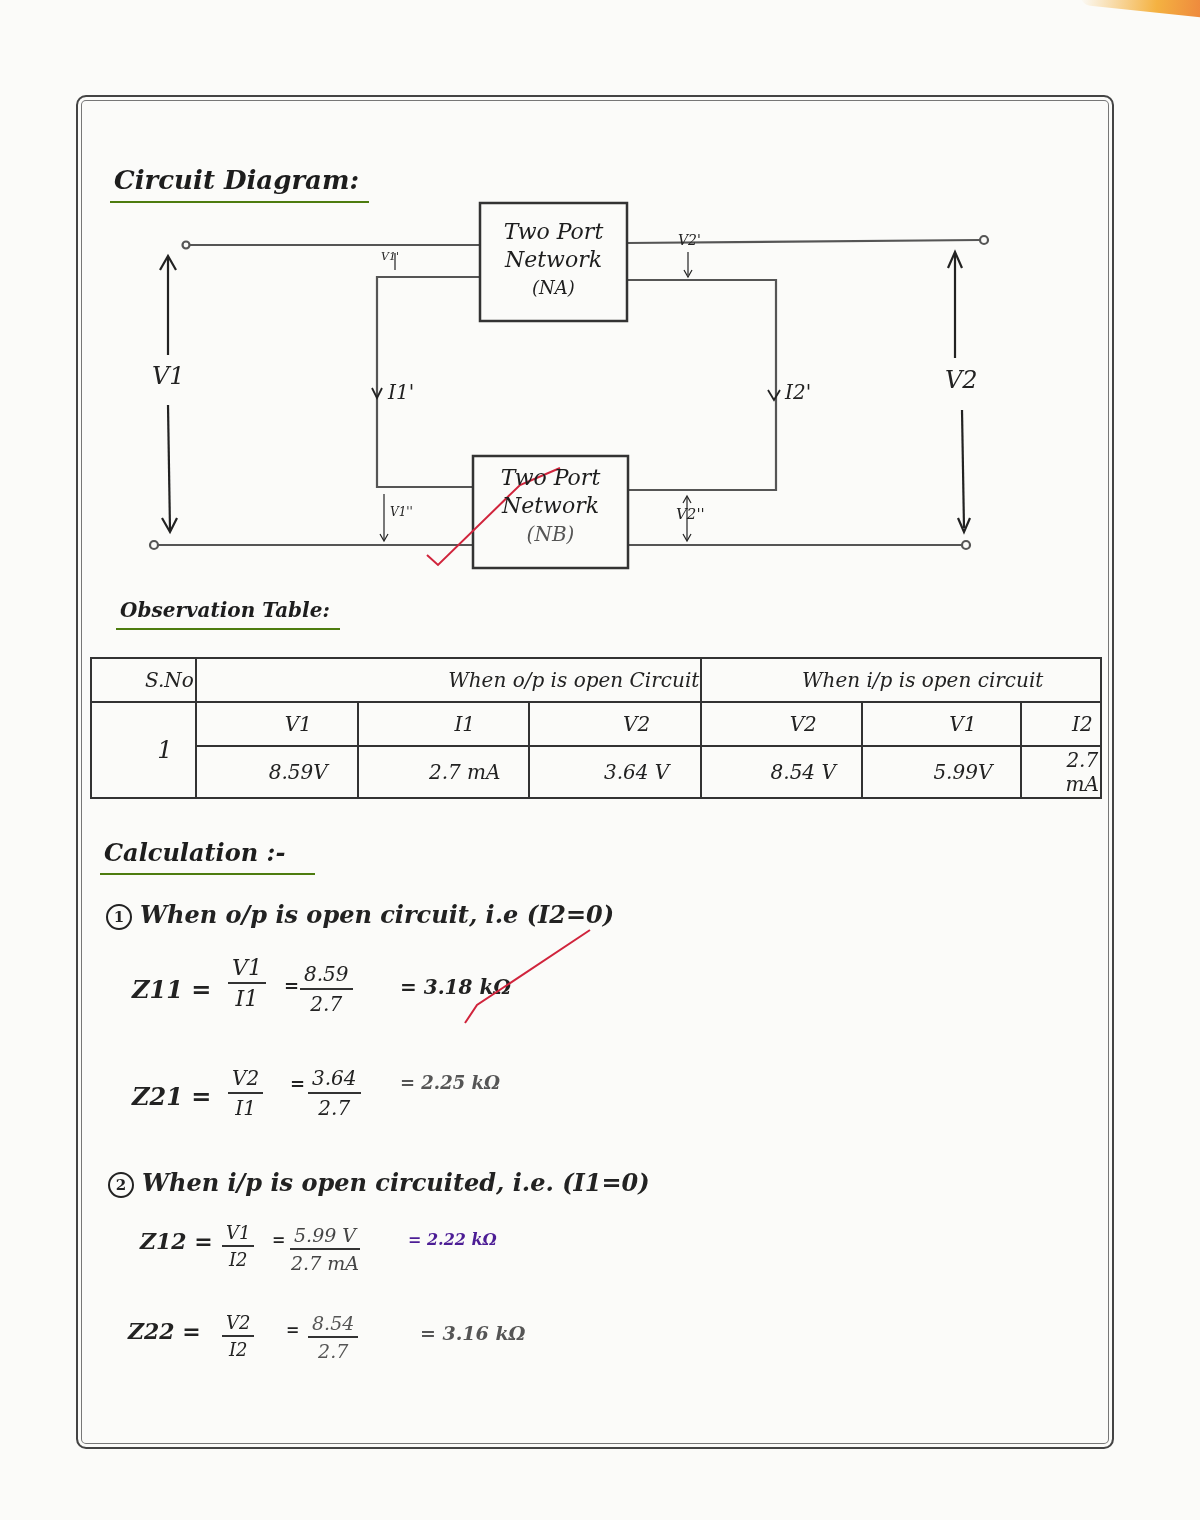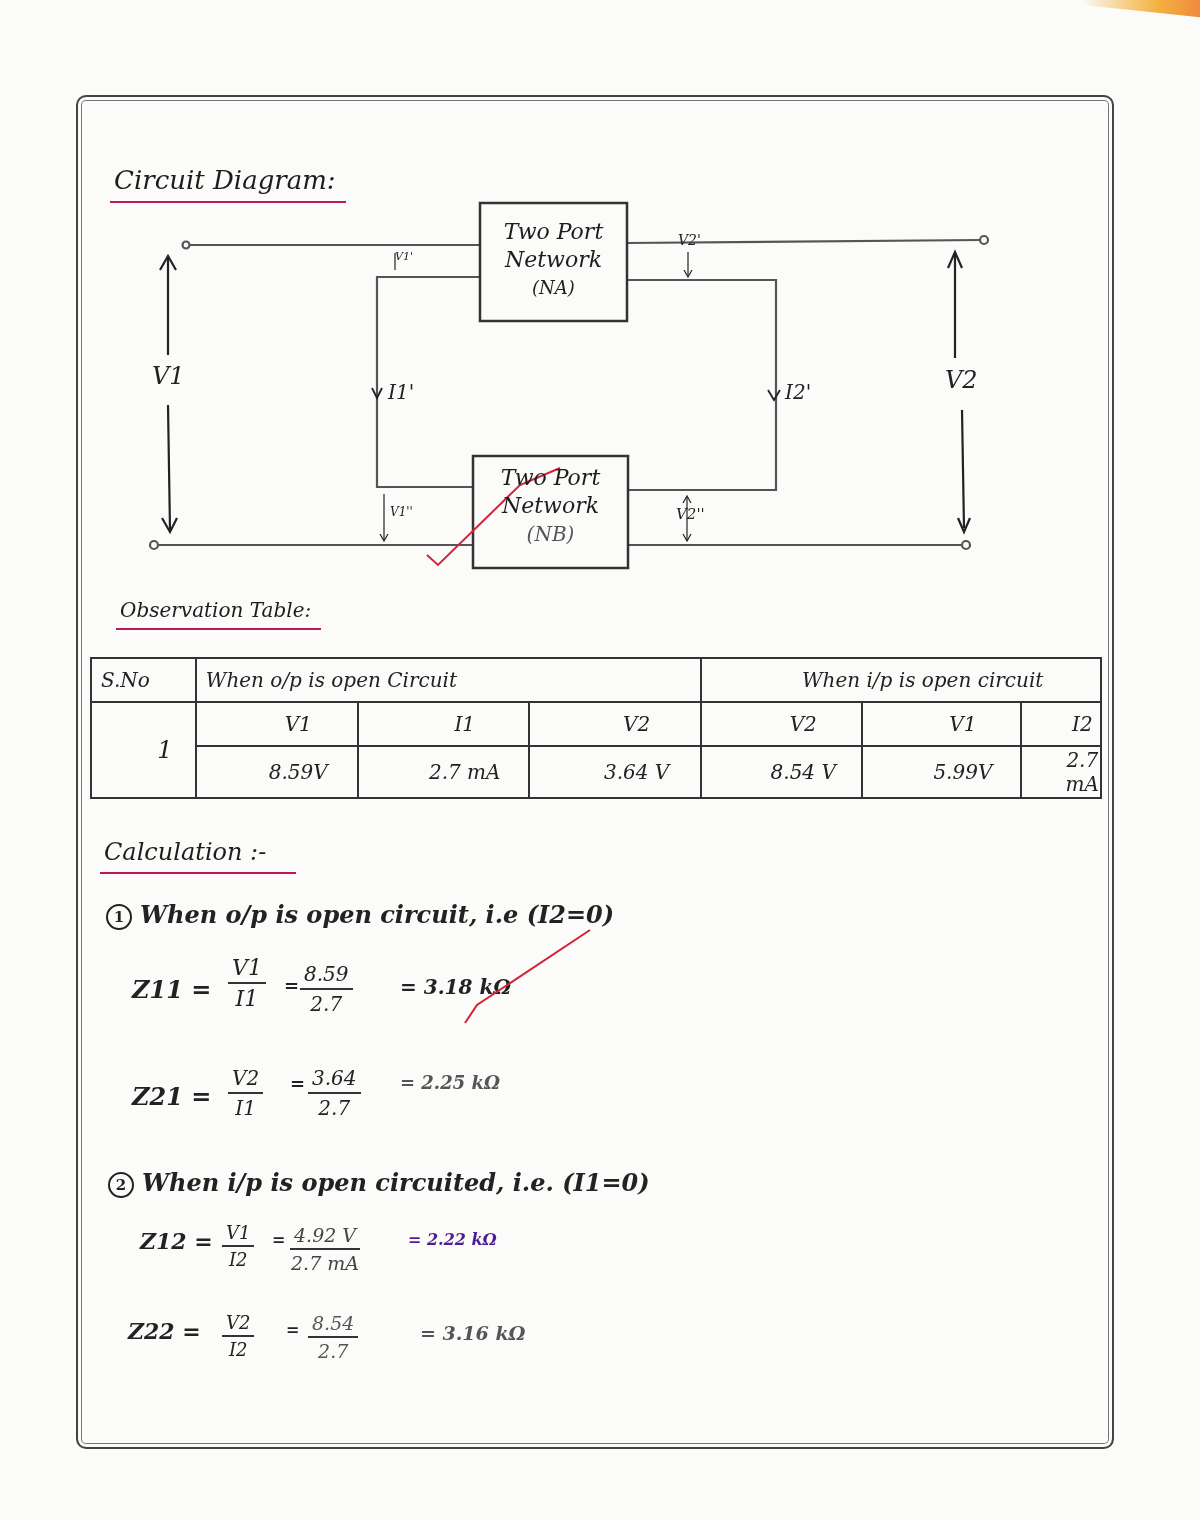--- a/index.html
+++ b/index.html
@@ -13,39 +13,39 @@
     position: absolute; right: -20px; top: -10px; width: 140px; height: 22px;
     background: linear-gradient(90deg, rgba(255,200,60,0) 0%, #f3a521 55%, #e9621a 100%);
     transform: rotate(6deg); border-radius: 12px; opacity: .85;
   }
   .frame {
     position: absolute; left: 76px; top: 95px; width: 1034px; height: 1350px;
     border: 2px solid #444; border-radius: 10px;
     box-shadow: inset 0 0 0 3px #fbfbf9, inset 0 0 0 4px #777;
   }
   .heading {
-    position: absolute; font-size: 26px; font-style: italic; font-weight: normal;
+    position: absolute; font-size: 26px; font-style: italic; font-weight: bold;
     font-family: "DejaVu Serif", serif;
-    border-bottom: 2px solid #be185d; padding: 0 10px 6px 4px;
+    border-bottom: 2px solid #4d7c0f; padding: 0 10px 6px 4px;
   }
   svg.diagram { position: absolute; left: 0; top: 0; }
   .lbl { position: absolute; font-family: "DejaVu Serif", serif; font-style: italic; color: #222; }
   .box-text {
     position: absolute; text-align: center; font-style: italic; font-size: 22px;
     line-height: 28px; font-family: "DejaVu Serif", serif;
   }
   table.obs {
     position: absolute; left: 90px; top: 657px; width: 1012px;
     border-collapse: collapse; font-family: "DejaVu Serif", serif; font-style: italic;
     font-size: 20px;
   }
   table.obs td {
     border: 2px solid #333; height: 40px; text-align: center; color: #222; padding-left: 44px;
   }
-  table.obs td.left { text-align: left; padding-left: 9px; }
+  table.obs td.left { text-align: right; padding-left: 9px; }
   .calc { position: absolute; font-family: "DejaVu Serif", serif; font-style: italic; font-size: 24px; color: #222; font-weight: bold; }
   .frac { position: absolute; text-align: center; font-family: "DejaVu Serif", serif; font-style: italic; color: #222; }
   .frac .num { display: block; border-bottom: 2px solid #333; padding: 0 4px 2px; }
   .frac .den { display: block; padding-top: 2px; }
   .circled {
     display: inline-block; width: 22px; height: 22px; border: 2px solid #222; border-radius: 50%;
     font-size: 15px; line-height: 22px; text-align: center; font-style: normal; margin-right: 8px;
     vertical-align: middle;
   }
   .check { position: absolute; }
@@ -121,21 +121,21 @@
 <div class="box-text" style="left:473px; top:464px; width:155px;">
   <div>Two Port</div>
   <div>Network</div>
   <div style="font-size:20px; color:#555;">(NB)</div>
 </div>
 
 <div class="lbl" style="left:152px; top:362px; font-size:24px;">V1</div>
 <div class="lbl" style="left:945px; top:366px; font-size:24px;">V2</div>
 <div class="lbl" style="left:388px; top:380px; font-size:20px;">I1'</div>
 <div class="lbl" style="left:785px; top:380px; font-size:20px;">I2'</div>
-<div class="lbl" style="left:395px; top:250px; font-size:11px;">V1'</div>
+<div class="lbl" style="left:381px; top:250px; font-size:11px;">V1'</div>
 <div class="lbl" style="left:678px; top:232px; font-size:14px;">V2'</div>
 <div class="lbl" style="left:390px; top:505px; font-size:12px;">V1''</div>
 <div class="lbl" style="left:676px; top:505px; font-size:15px;">V2''</div>
 
 <div class="heading" style="left:116px; top:598px; font-size:20px;">Observation Table:</div>
 
 <table class="obs">
   <tbody>
       <tr>
     <td style="width:112px;" class="left">S.No</td>
@@ -199,21 +199,21 @@
   <span class="circled">2</span><span>When i/p is open circuited, i.e. (I1=0)</span>
 </div>
 
 <div class="calc" style="left:140px; top:1228px; font-size:22px;">Z12 =</div>
 <div class="frac" style="left:222px; top:1222px; font-size:18px;">
   <span class="num">V1</span>
   <span class="den">I2</span>
 </div>
 <div class="calc" style="left:272px; top:1230px; font-size:16px;">=</div>
 <div class="frac" style="left:290px; top:1224px; font-size:19px; color:#444;">
-  <span class="num">4.92 V</span>
+  <span class="num">5.99 V</span>
   <span class="den">2.7 mA</span>
 </div>
 <div class="calc" style="left:408px; top:1230px; font-size:16px; color:#4c1d95;">= 2.22 kΩ</div>
 
 <div class="calc" style="left:128px; top:1318px; font-size:22px;">Z22 =</div>
 <div class="frac" style="left:222px; top:1312px; font-size:18px;">
   <span class="num">V2</span>
   <span class="den">I2</span>
 </div>
 <div class="calc" style="left:286px; top:1320px; font-size:16px;">=</div>

